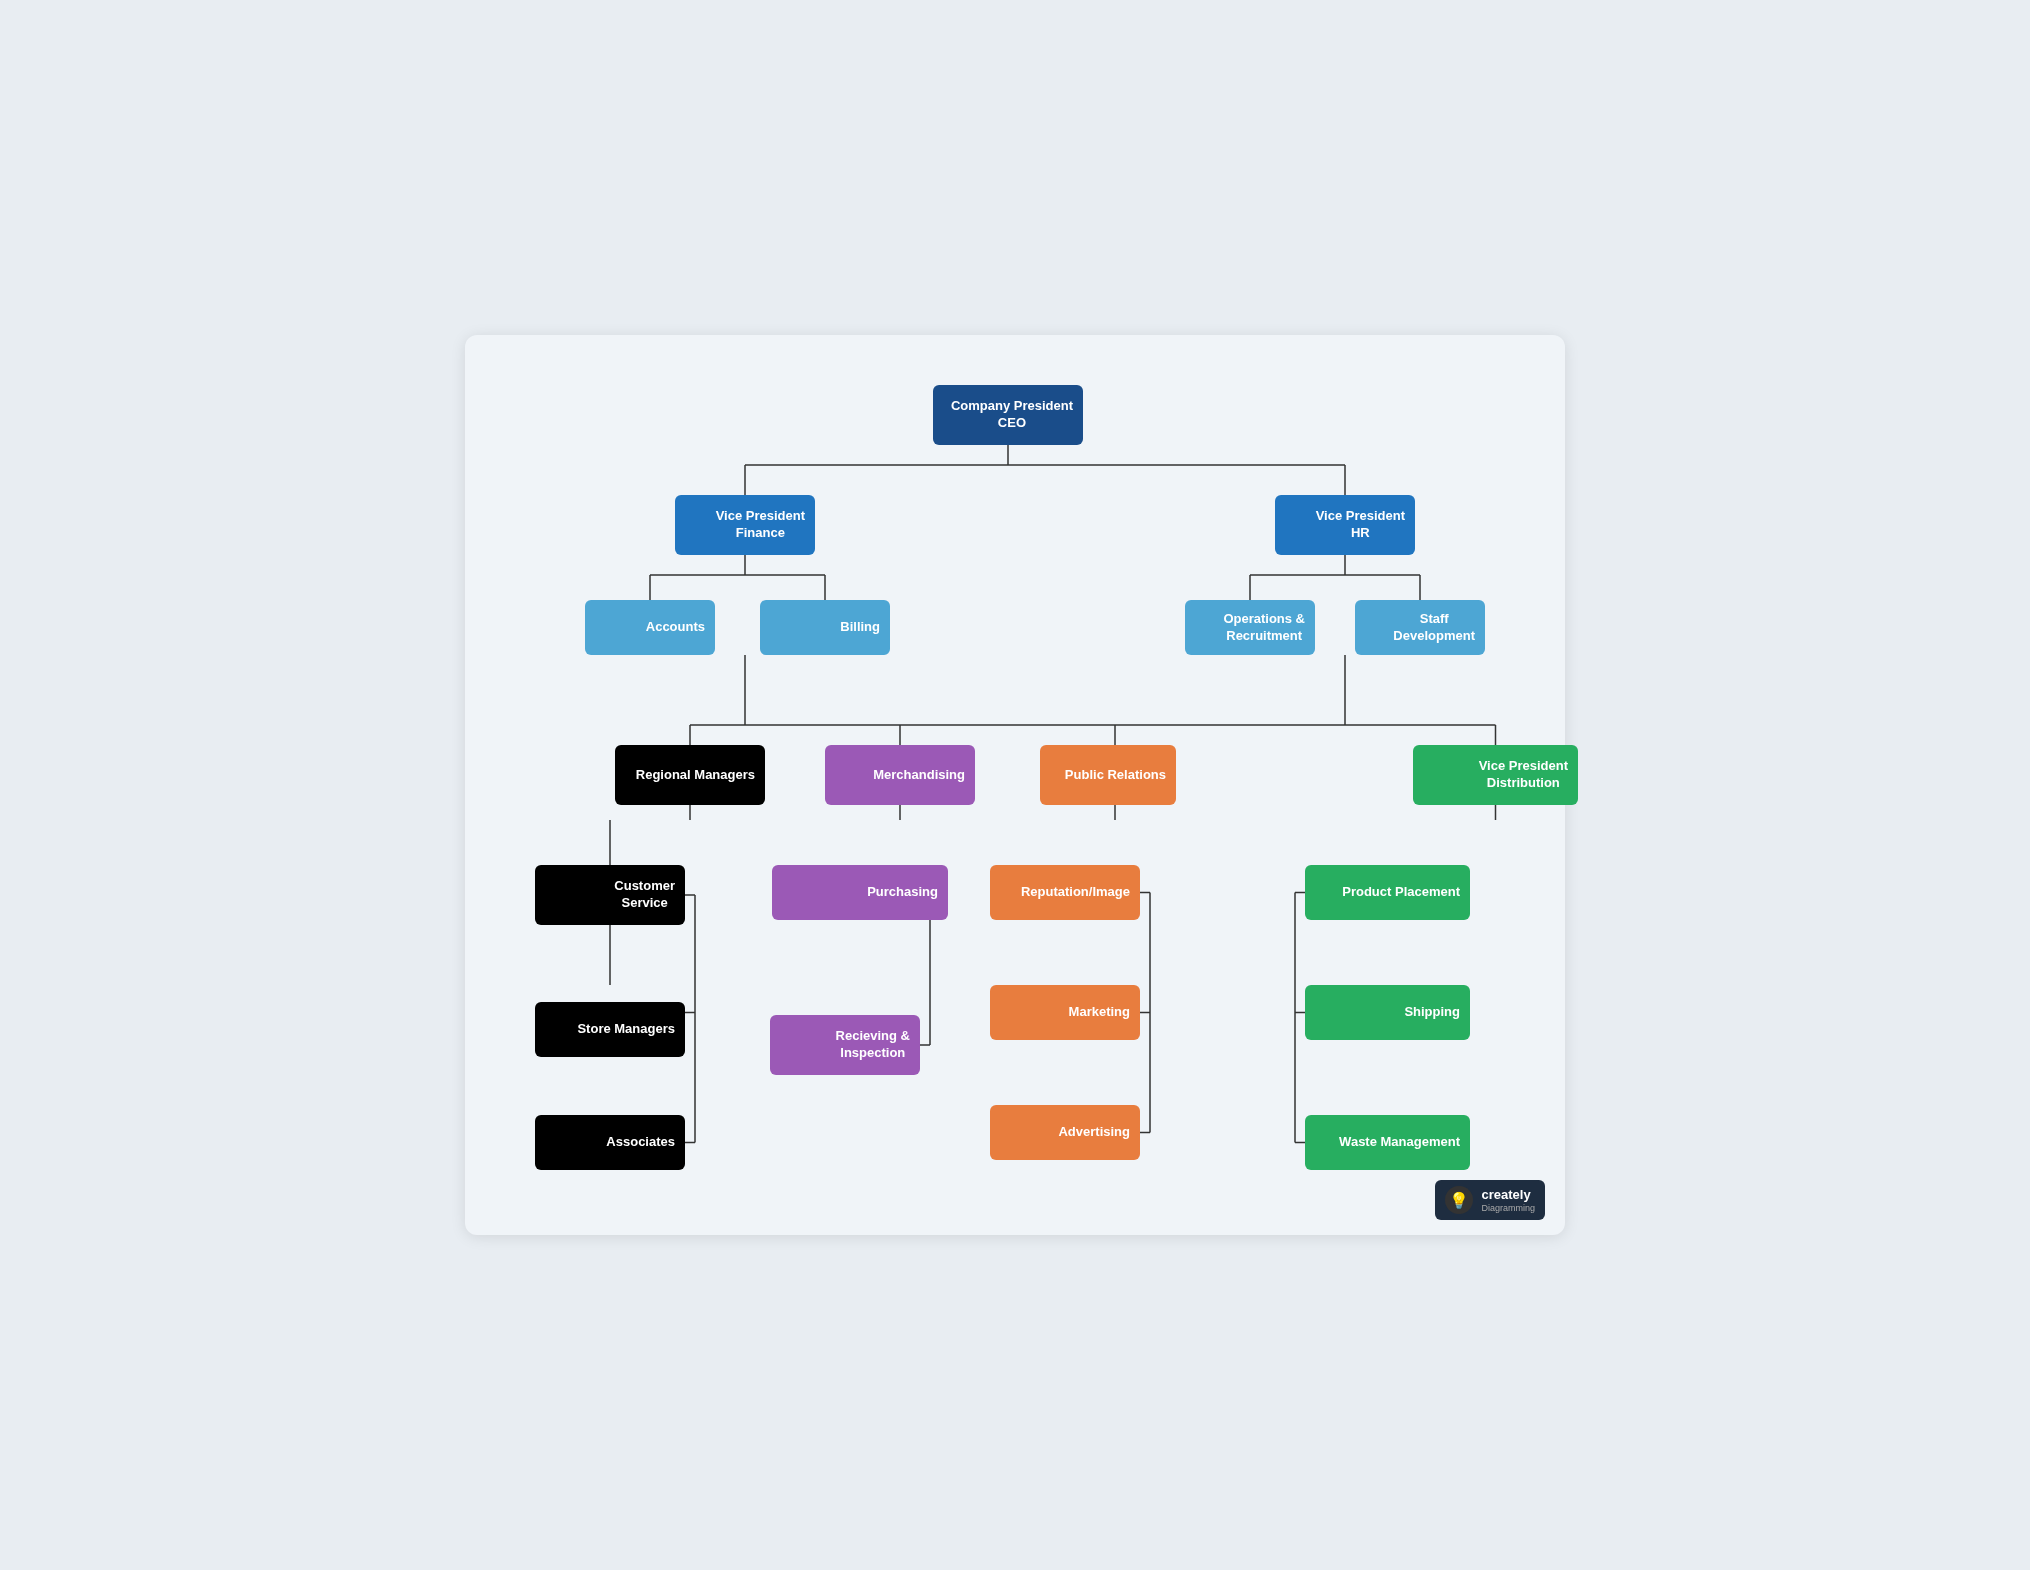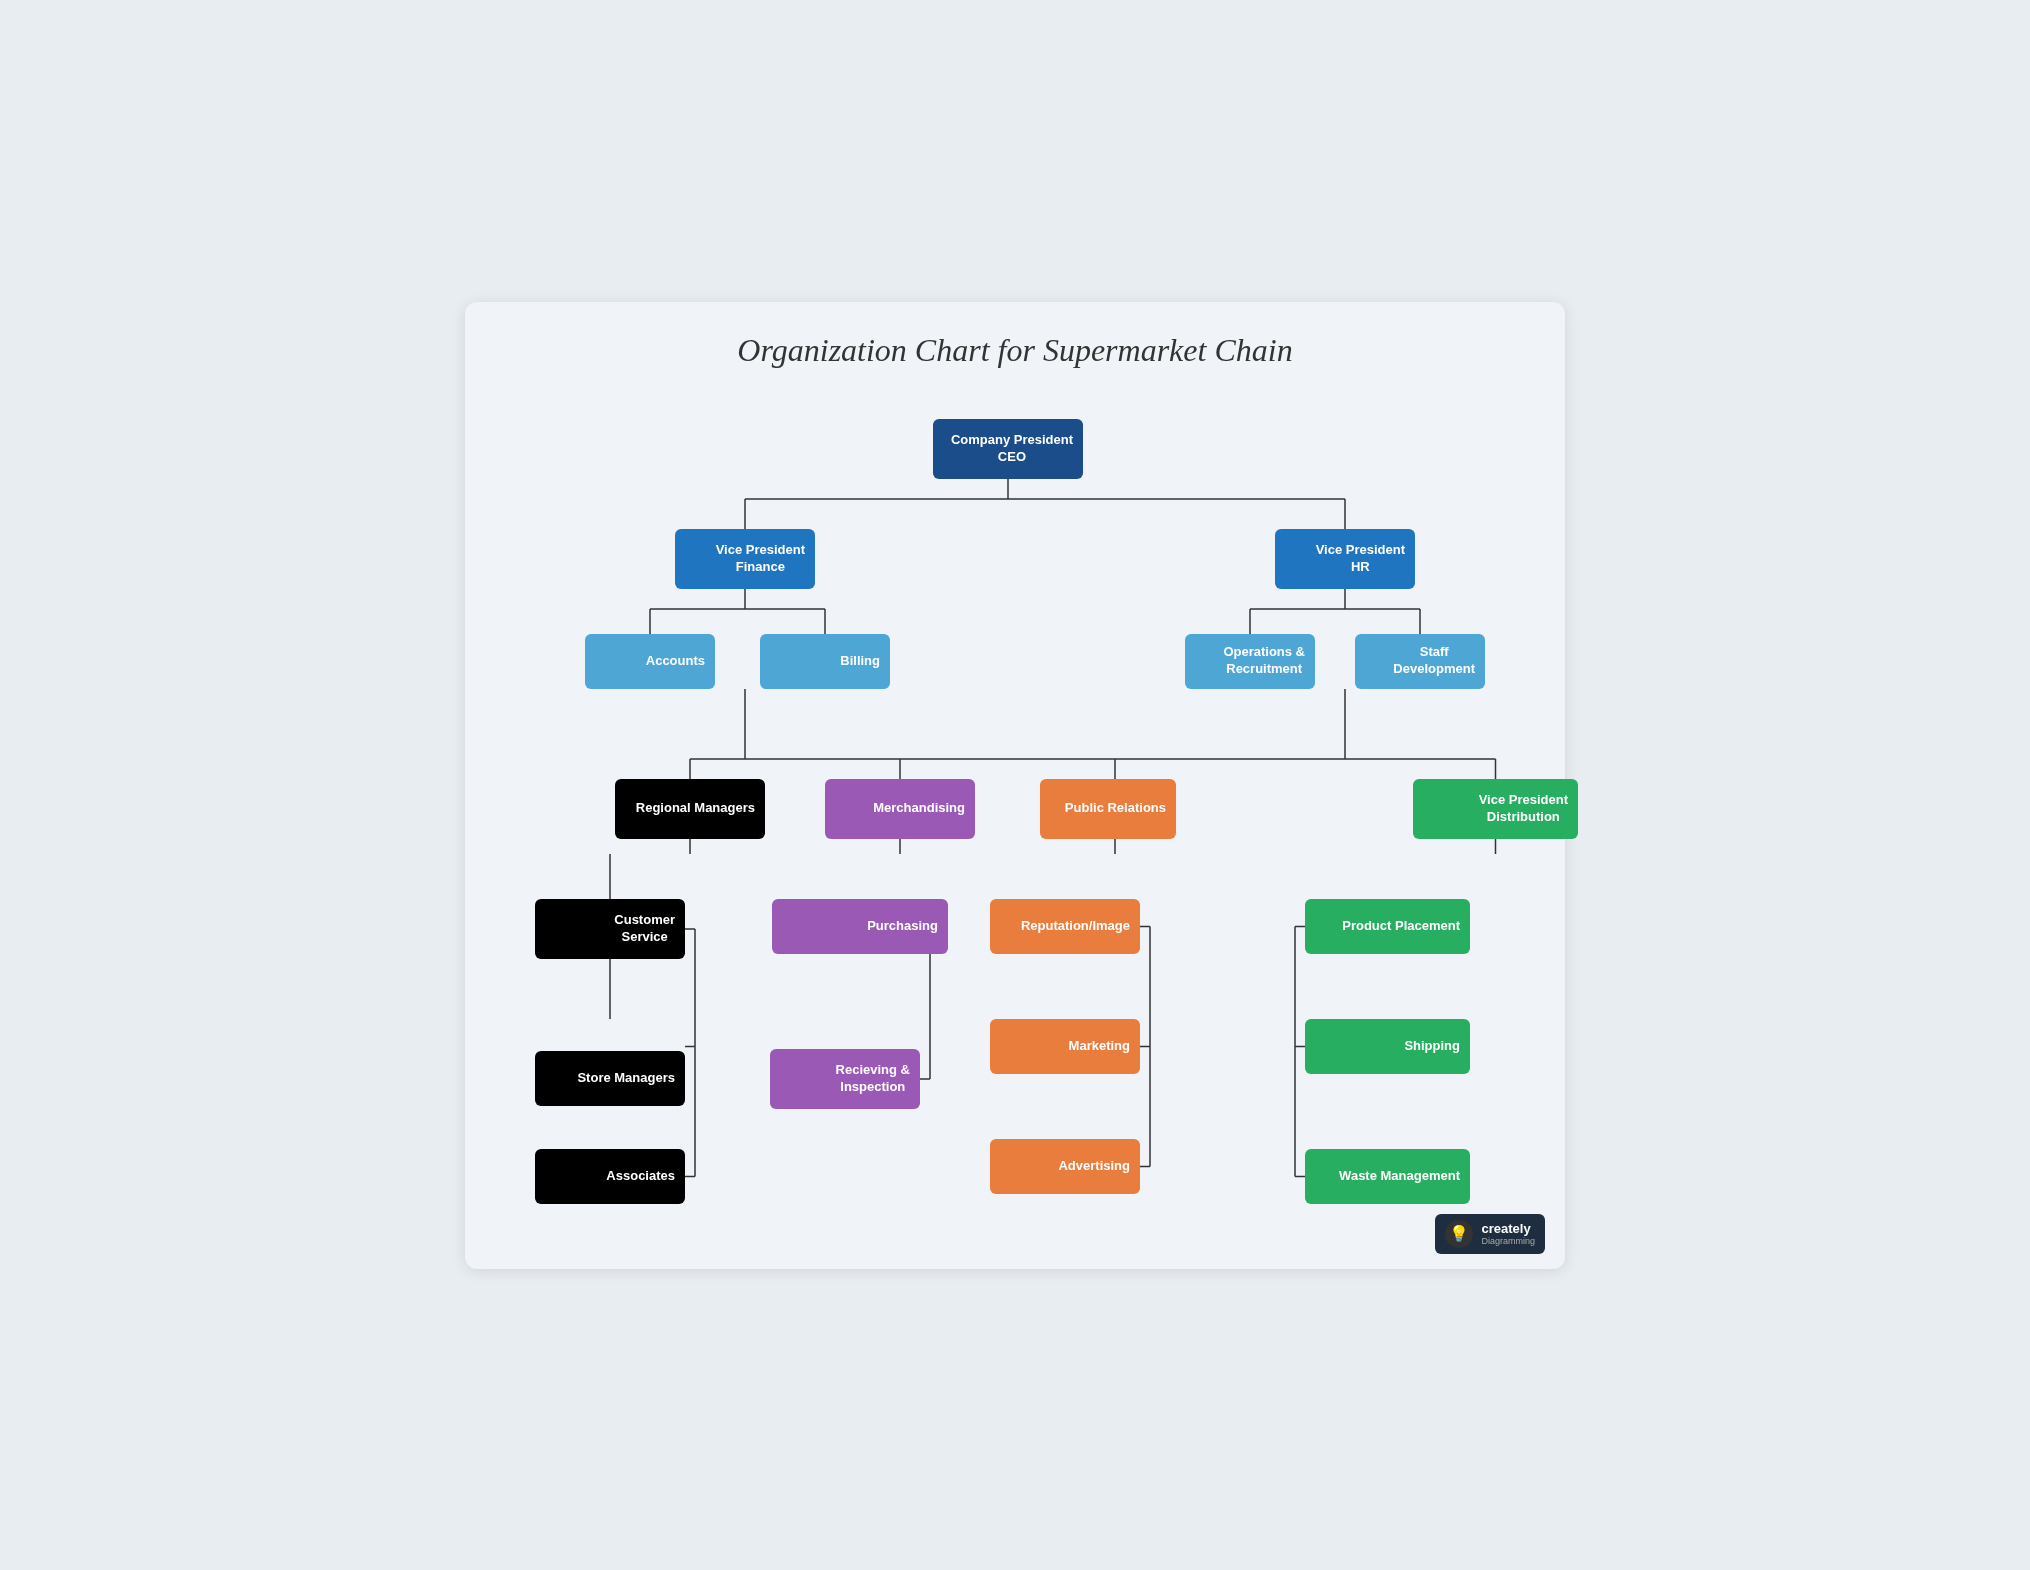--- a/index.html
+++ b/index.html
@@ -94,21 +94,20 @@
     .creately-sub {
       color: #aaa;
       font-size: 9px;
       font-weight: normal;
     }
   </style>
 </head>
 <body>
 
 <div class="chart-container">
-  <div class="chart-title">Organization Chart for Supermarket Chain</div>
 
   <div style="position:relative; height:820px;">
     <svg class="lines">
         <line x1="503" y1="80" x2="503" y2="100"></line>
         <line x1="240" y1="100" x2="840" y2="100"></line>
         <line x1="240" y1="100" x2="240" y2="130"></line>
         <line x1="840" y1="100" x2="840" y2="130"></line>
         <line x1="240" y1="190" x2="240" y2="210"></line>
         <line x1="145" y1="210" x2="320" y2="210"></line>
         <line x1="145" y1="210" x2="145" y2="235"></line>
@@ -196,21 +195,21 @@
     <div class="node node-green" style="left:908px; top:380px; width:165px; height:60px;">
       <span style="white-space:pre-line;">Vice President
 Distribution</span>
     </div>
 
     <div class="node node-red" style="left:30px; top:500px; width:150px; height:60px;">
       <span style="white-space:pre-line;">Customer
 Service</span>
     </div>
 
-    <div class="node node-red" style="left:30px; top:652px; width:150px; height:55px;padding-left:7px;">
+    <div class="node node-red" style="left:30px; top:637px; width:150px; height:55px;padding-left:7px;">
       <span>Store Managers</span>
     </div>
 
     <div class="node node-red" style="left:30px; top:750px; width:150px; height:55px;">
       <span>Associates</span>
     </div>
 
     <div class="node node-purple" style="left:267px; top:500px; width:176px; height:55px;">
       <span>Purchasing</span>
     </div>

